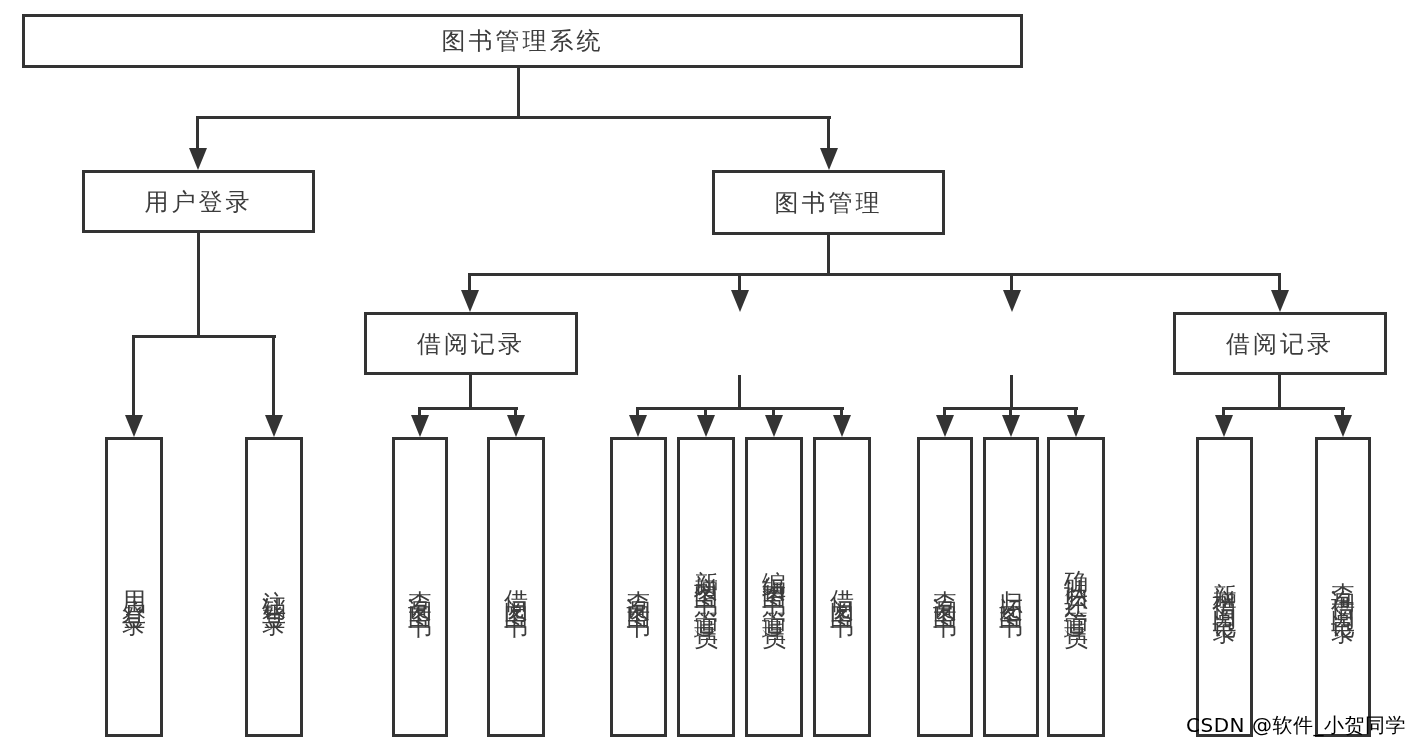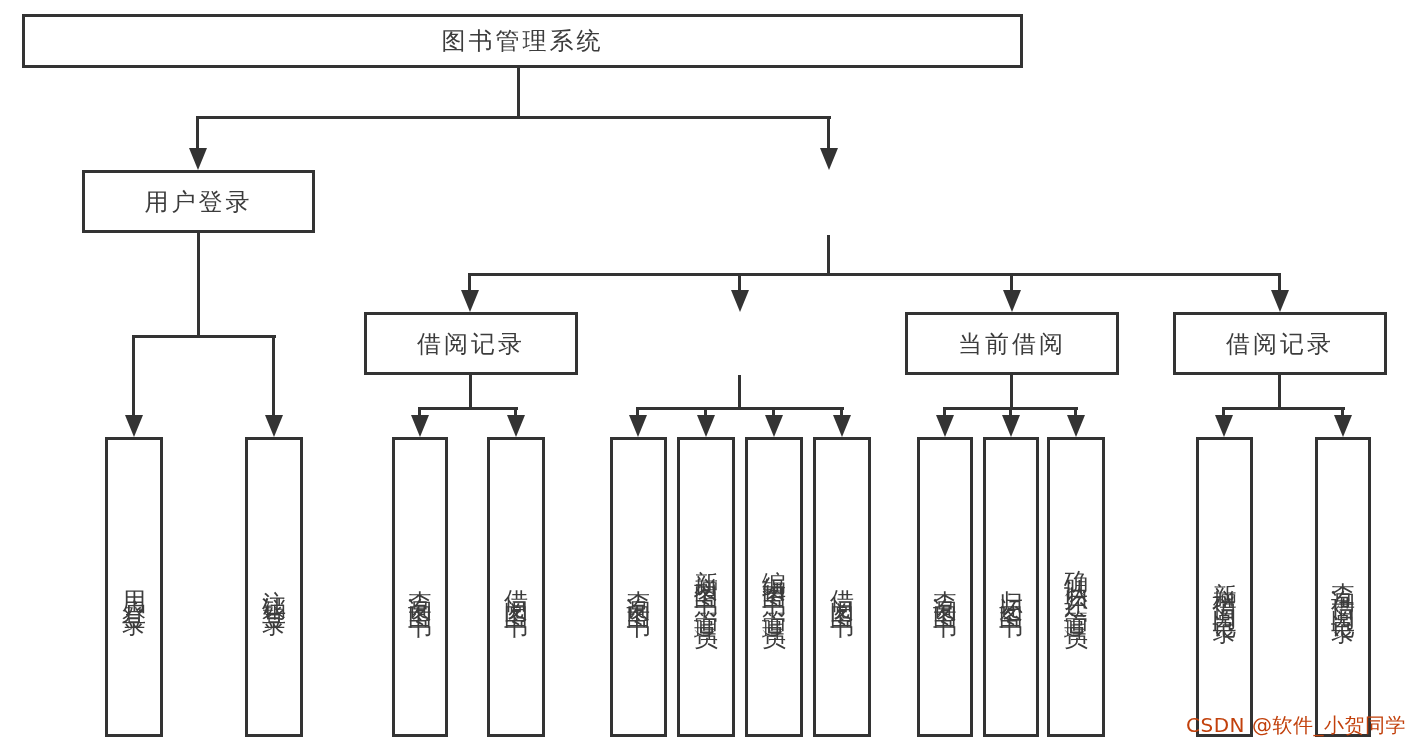--- a/index.html
+++ b/index.html
@@ -71,21 +71,21 @@
     border-right: 9px solid transparent;
     border-top: 22px solid #333333;
   }
 
   
   .watermark {
     position: absolute;
     left: 1186px;
     top: 712px;
     font-size: 20px;
-    color: #c2410c;
+    color: #000000;
     letter-spacing: 0.5px;
     white-space: nowrap;
     z-index: 5;
     pointer-events: none;
   }
 </style>
 </head>
 <body>
 
 <div class="canvas">
@@ -95,38 +95,38 @@
   </div>
 
   <div class="vline" style="left:517px; top:68px; height:49px;"></div>
   <div class="hline" style="left:197px; top:116px; width:634px;"></div>
   <div class="arrow" style="left:196px; top:116px; height:32px;"></div>
   <div class="arrow" style="left:827px; top:116px; height:32px;"></div>
 
   <div class="hnode" style="left:82px; top:170px; width:233px; height:63px;">
     <span>用户登录</span>
   </div>
+  <div class="hnode" style="left:712px; top:170px; width:233px; height:65px;">
+    <span>图书管理</span>
+  </div>
 
   <div class="vline" style="left:197px; top:233px; height:103px;"></div>
   <div class="hline" style="left:132px; top:335px; width:144px;"></div>
   <div class="arrow" style="left:132px; top:335px; height:80px;"></div>
   <div class="arrow" style="left:272px; top:335px; height:80px;"></div>
 
   <div class="vline" style="left:827px; top:235px; height:38px;"></div>
   <div class="hline" style="left:468px; top:273px; width:813px;"></div>
   <div class="arrow" style="left:468px; top:273px; height:17px;"></div>
   <div class="arrow" style="left:738px; top:273px; height:17px;"></div>
   <div class="arrow" style="left:1010px; top:273px; height:17px;"></div>
   <div class="arrow" style="left:1278px; top:273px; height:17px;"></div>
 
   <div class="hnode" style="left:364px; top:312px; width:214px; height:63px;">
     <span>借阅记录</span>
-  </div>
-  <div class="hnode" style="left:905px; top:312px; width:214px; height:63px;">
-    <span>当前借阅</span>
   </div>
   <div class="hnode" style="left:1173px; top:312px; width:214px; height:63px;">
     <span>借阅记录</span>
   </div>
 
   <div class="vline" style="left:469px; top:375px; height:32px;"></div>
   <div class="hline" style="left:418px; top:407px; width:100px;"></div>
   <div class="arrow" style="left:418px; top:407px; height:8px;"></div>
   <div class="arrow" style="left:514px; top:407px; height:8px;"></div>
 

